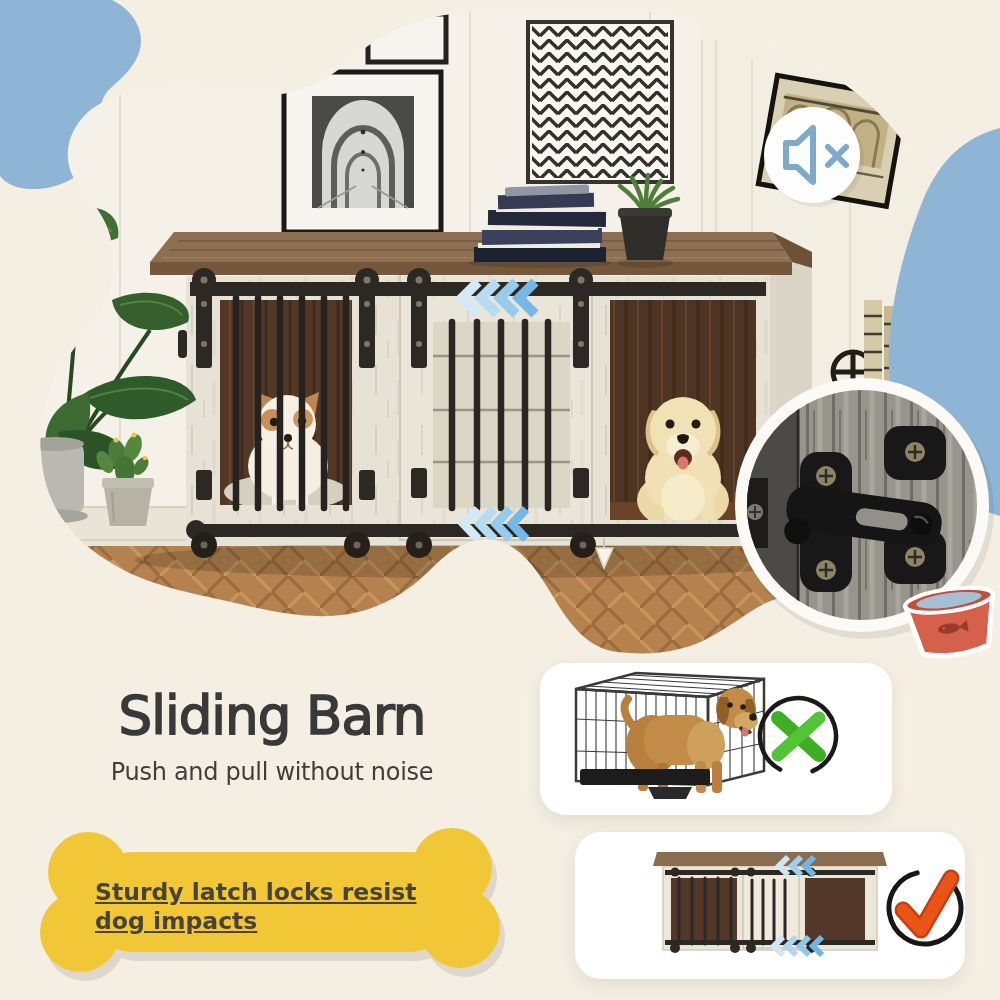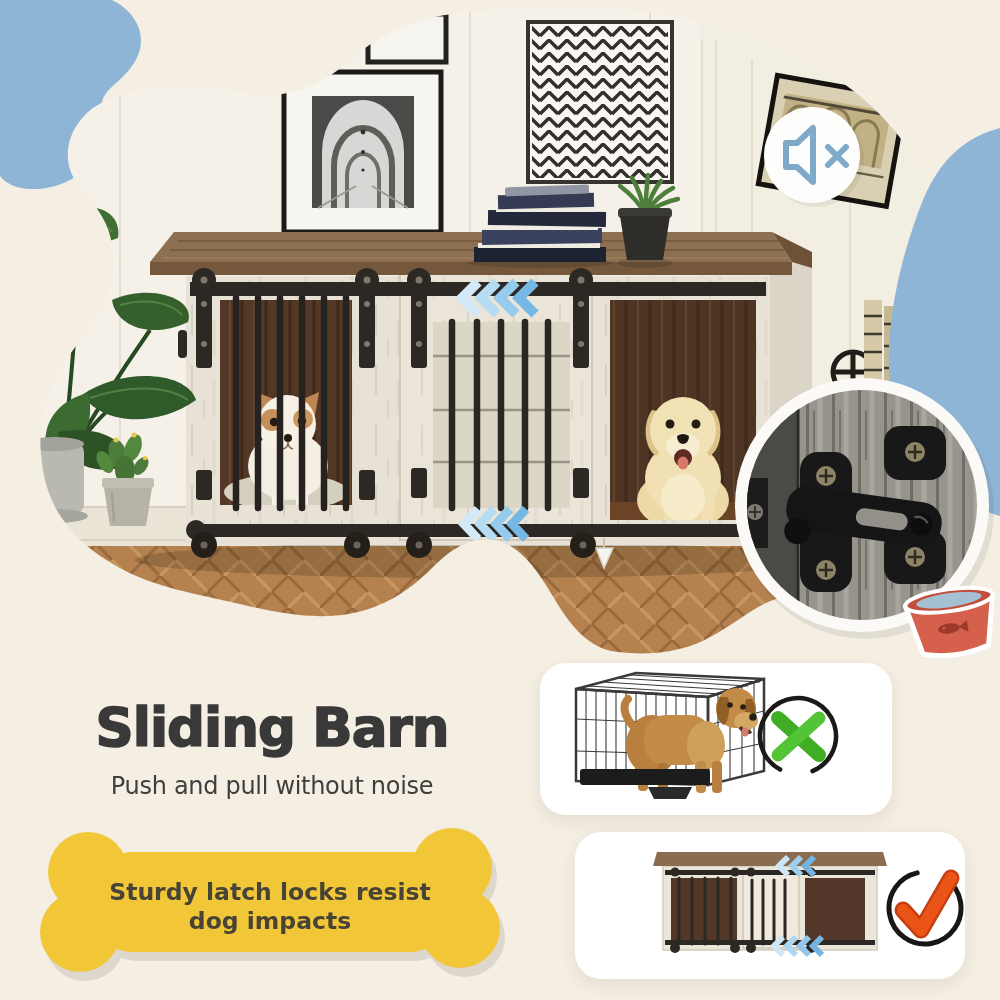--- a/index.html
+++ b/index.html
@@ -1,24 +1,24 @@
 <!DOCTYPE html>
 <html><head>
 <meta charset="utf-8">
 <style>
   html,body{margin:0;padding:0;}
   .stage{position:relative;width:1000px;height:1000px;background:#f4eee3;overflow:hidden;
          font-family:"DejaVu Sans","Liberation Sans",sans-serif;}
   .scene{position:absolute;left:0;top:0;}
   .headline{position:absolute;left:70px;top:684px;width:404px;text-align:center;}
-  .headline h1{margin:16px;font-size:53px;line-height:1.05;font-weight:bold;color:#393939;
+  .headline h1{margin:4px;font-size:53px;line-height:1.05;font-weight:normal;color:#393939;
                letter-spacing:-1px;-webkit-text-stroke:1.6px #393939;}
   .headline p{margin:14px 0 0 0;font-size:24px;font-weight:normal;color:#3f3e3c;letter-spacing:-.3px;}
-  .bone-text{position:absolute;left:95px;top:878px;width:350px;text-align:center;
-             font-size:23.5px;line-height:1.25;font-weight:bold;color:#474336;}
+  .bone-text{position:absolute;left:95px;top:878px;width:350px;text-align:left;
+             font-size:23.5px;line-height:1.25;font-weight:bold;color:#474336;text-decoration:underline;}
   .card{position:absolute;background:#ffffff;border-radius:26px;
         box-shadow:0 6px 16px rgba(96,74,44,.10);}
   .card svg{display:block;}
   #card-wire{left:540px;top:663px;width:352px;height:152px;}
   #card-barn{left:575px;top:832px;width:390px;height:147px;}
 </style>
 </head>
 <body>
 
 <div class="stage">

